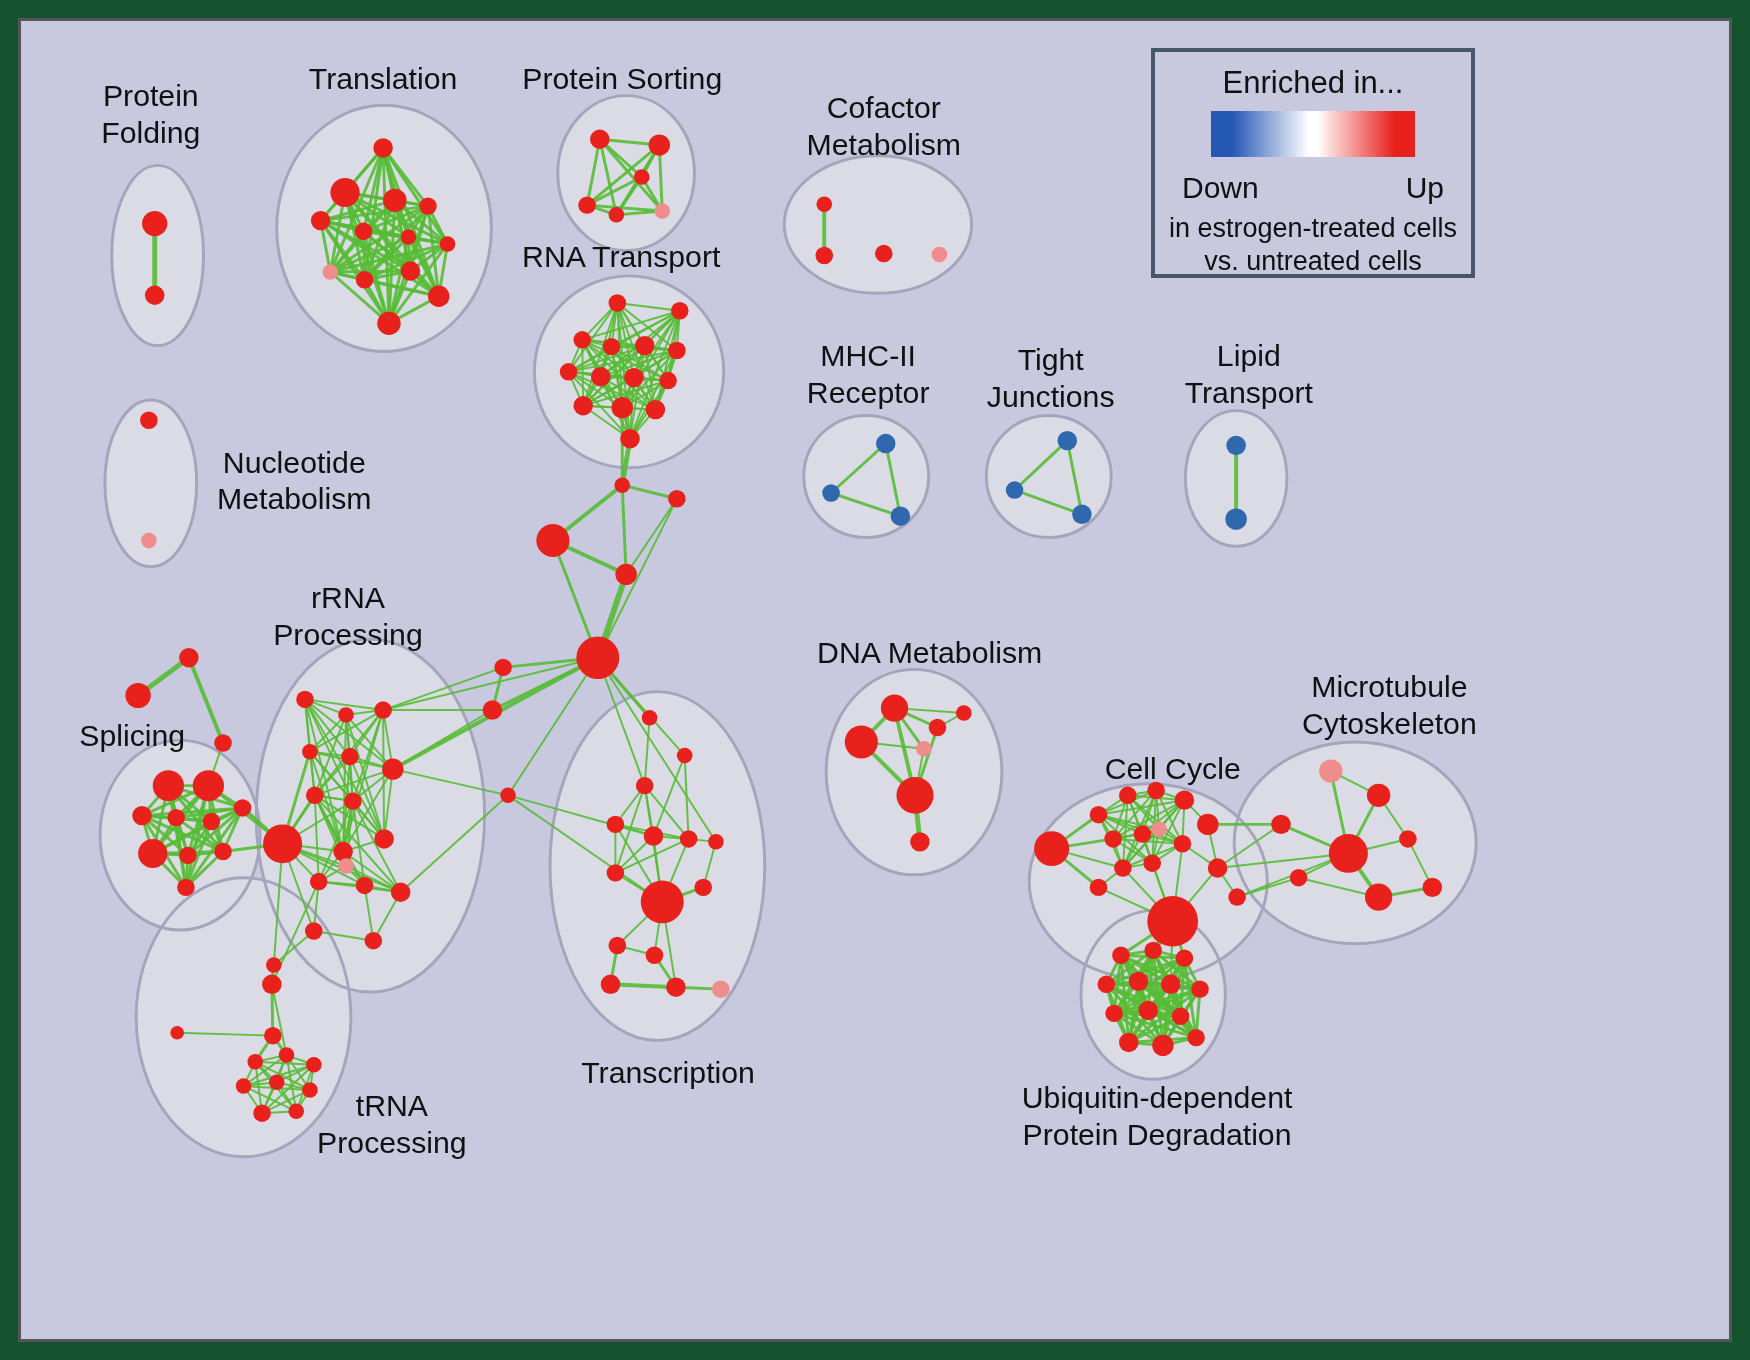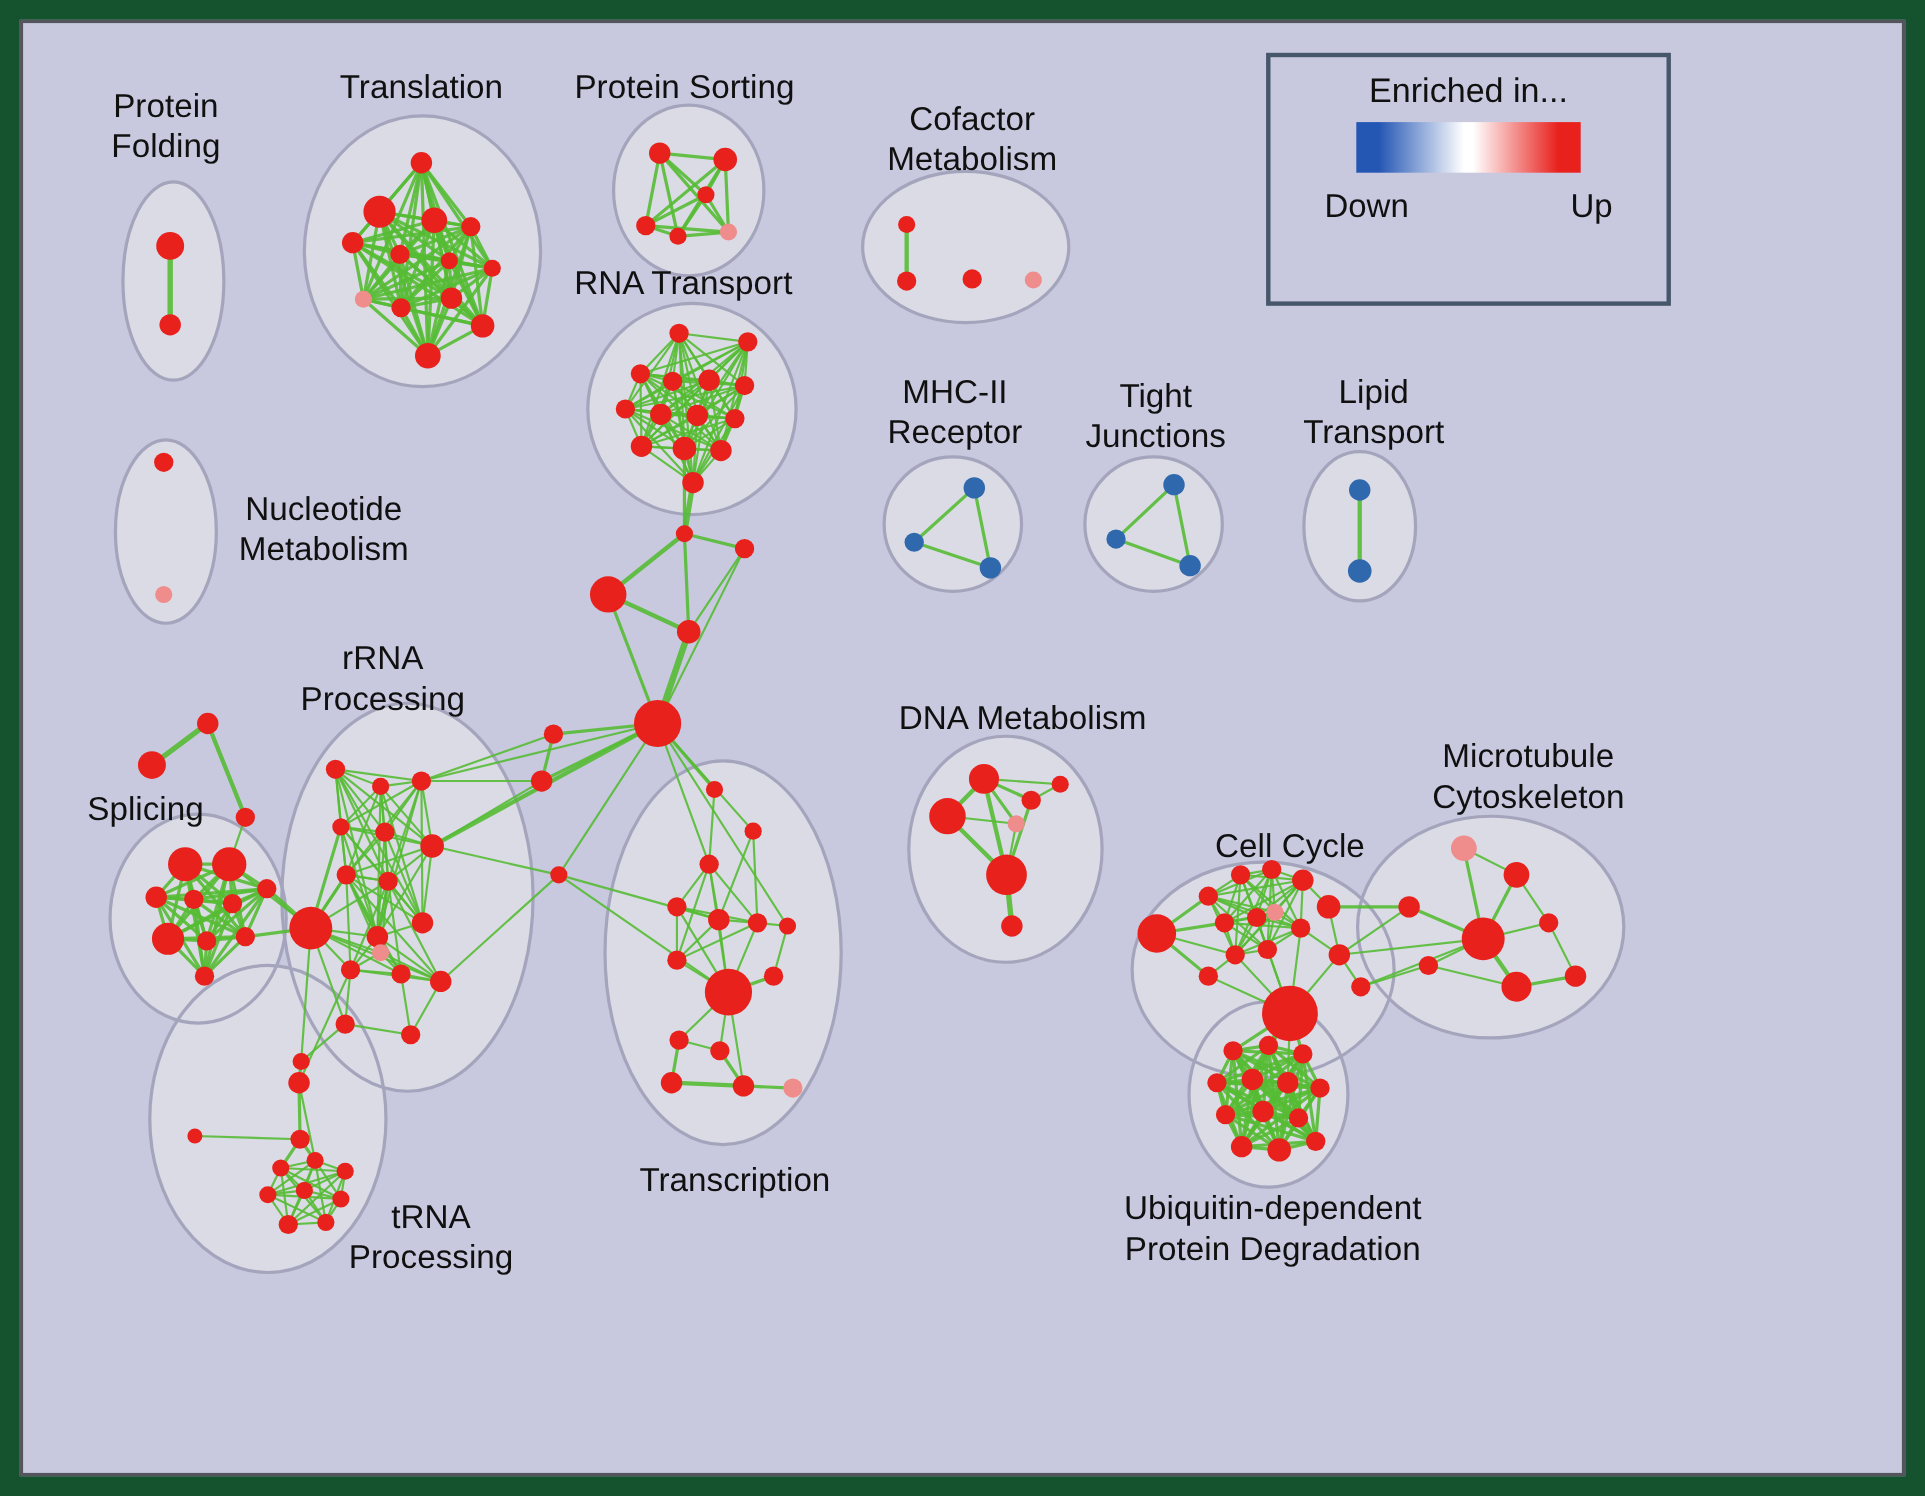--- a/index.html
+++ b/index.html
@@ -10,21 +10,21 @@
   .figure svg{position:absolute;inset:0;width:100%;height:100%;display:block;}
 
   .cluster-fill{fill:var(--cluster-fill,#dadbe4);stroke:none;}
   .cluster-stroke{fill:none;stroke:var(--cluster-stroke,#a4a5bd);stroke-width:3;}
   .edge{stroke:var(--edge,#55bb34);stroke-opacity:.9;stroke-linecap:round;}
   .node.r{fill:var(--node-red,#e8211d);}
   .node.p{fill:var(--node-pink,#ef8d8d);}
   .node.b{fill:var(--node-blue,#3068ae);}
   .cluster-label{font-family:"Liberation Sans",sans-serif;font-size:31px;fill:var(--label,#101010);text-anchor:middle;}
 
-  .legend{position:absolute;left:1130px;top:27px;width:368px;height:230px;box-sizing:border-box;
+  .legend{position:absolute;left:1130px;top:27px;width:324px;height:230px;box-sizing:border-box;
           border:4px solid var(--legend-border,#46566b);background:var(--background,#c8c9df);
           text-align:center;color:var(--label,#101010);}
   .legend-title{font-size:31px;margin-top:13px;}
   .legend-bar{width:204px;height:46px;margin:10px auto 0;
           background:linear-gradient(90deg,var(--legend-down,#2456b4) 0%,var(--legend-down,#2456b4) 10%,
                      #ffffff 48%,#ffffff 52%,var(--legend-up,#e8211d) 90%,var(--legend-up,#e8211d) 100%);}
   .legend-row{display:flex;justify-content:space-between;width:262px;margin:14px auto 0;font-size:30px;}
   .legend-caption{font-size:27px;line-height:33px;margin-top:7px;}
 </style>
 </head>
@@ -842,16 +842,20 @@
         </g>
       </svg>
 
     <div class="legend">
       <div class="legend-title">Enriched in...</div>
       <div class="legend-bar"></div>
       <div class="legend-row">
         <span>Down</span>
         <span>Up</span>
       </div>
+      <div class="legend-caption">
+        <div>in estrogen-treated cells</div>
+        <div>vs. untreated cells</div>
+      </div>
     </div>
 
   </div>
 </div>
 
 </body></html>

